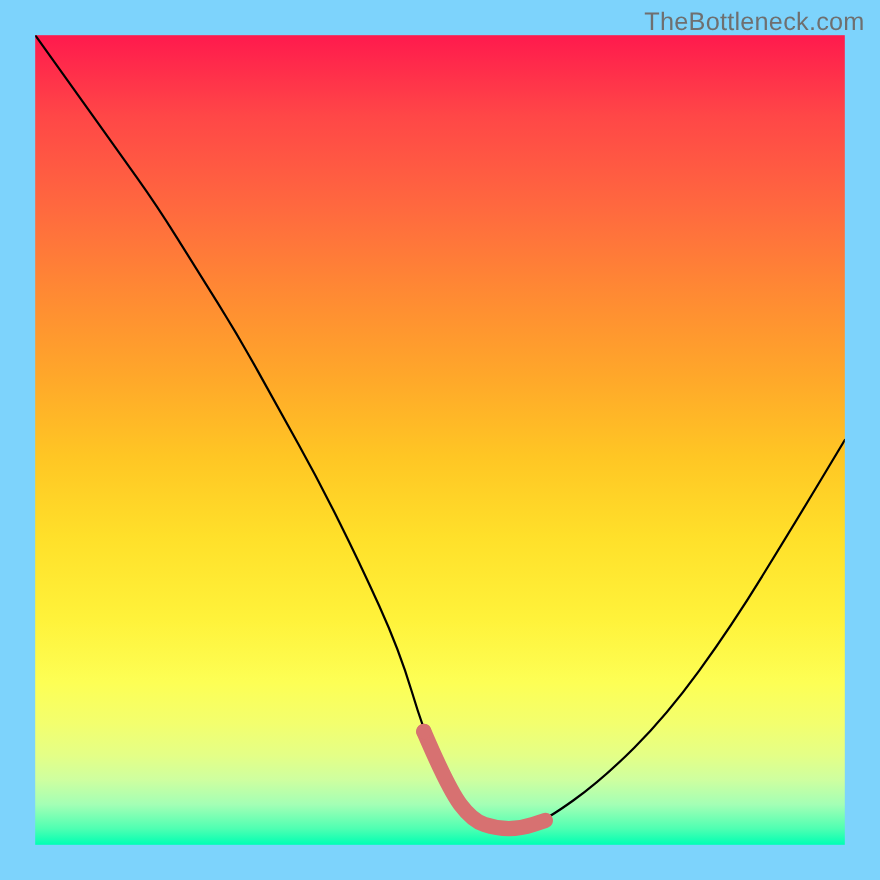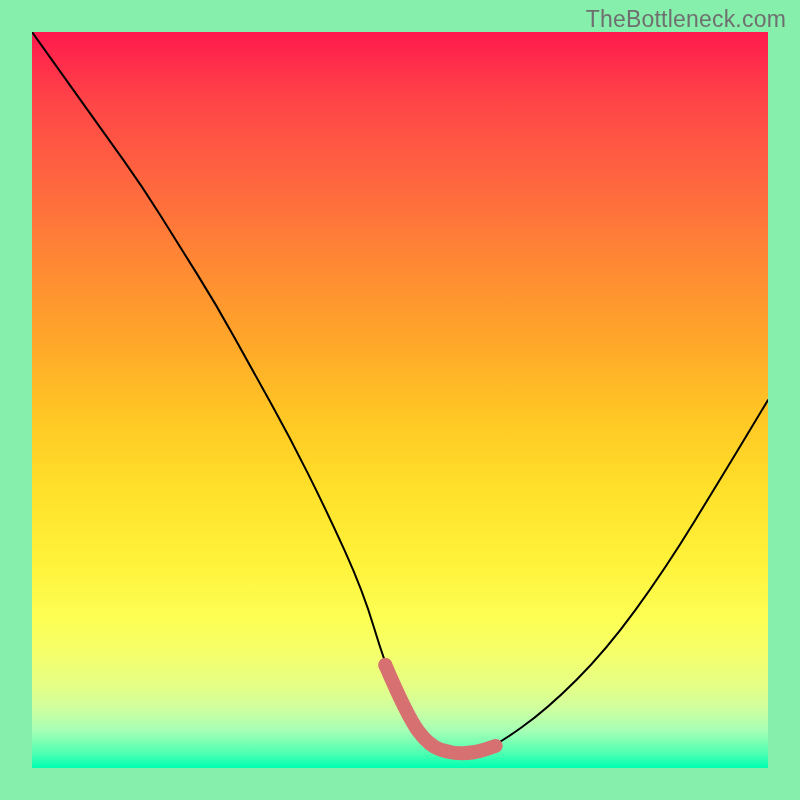--- a/index.html
+++ b/index.html
@@ -10,21 +10,21 @@
     background: #000;
     overflow: hidden;
     font-family: Arial, Helvetica, sans-serif;
   }
   .frame {
     position: absolute;
     left: 0;
     top: 0;
     width: 800px;
     height: 800px;
-    background: #86efac;
+    background: #7dd3fc;
   }
   .plot-area {
     position: absolute;
     left: 32px;
     top: 32px;
     width: 736px;
     height: 736px;
     background: linear-gradient(to bottom,
       #ff1a4d 0%,
       #ff4747 10%,

